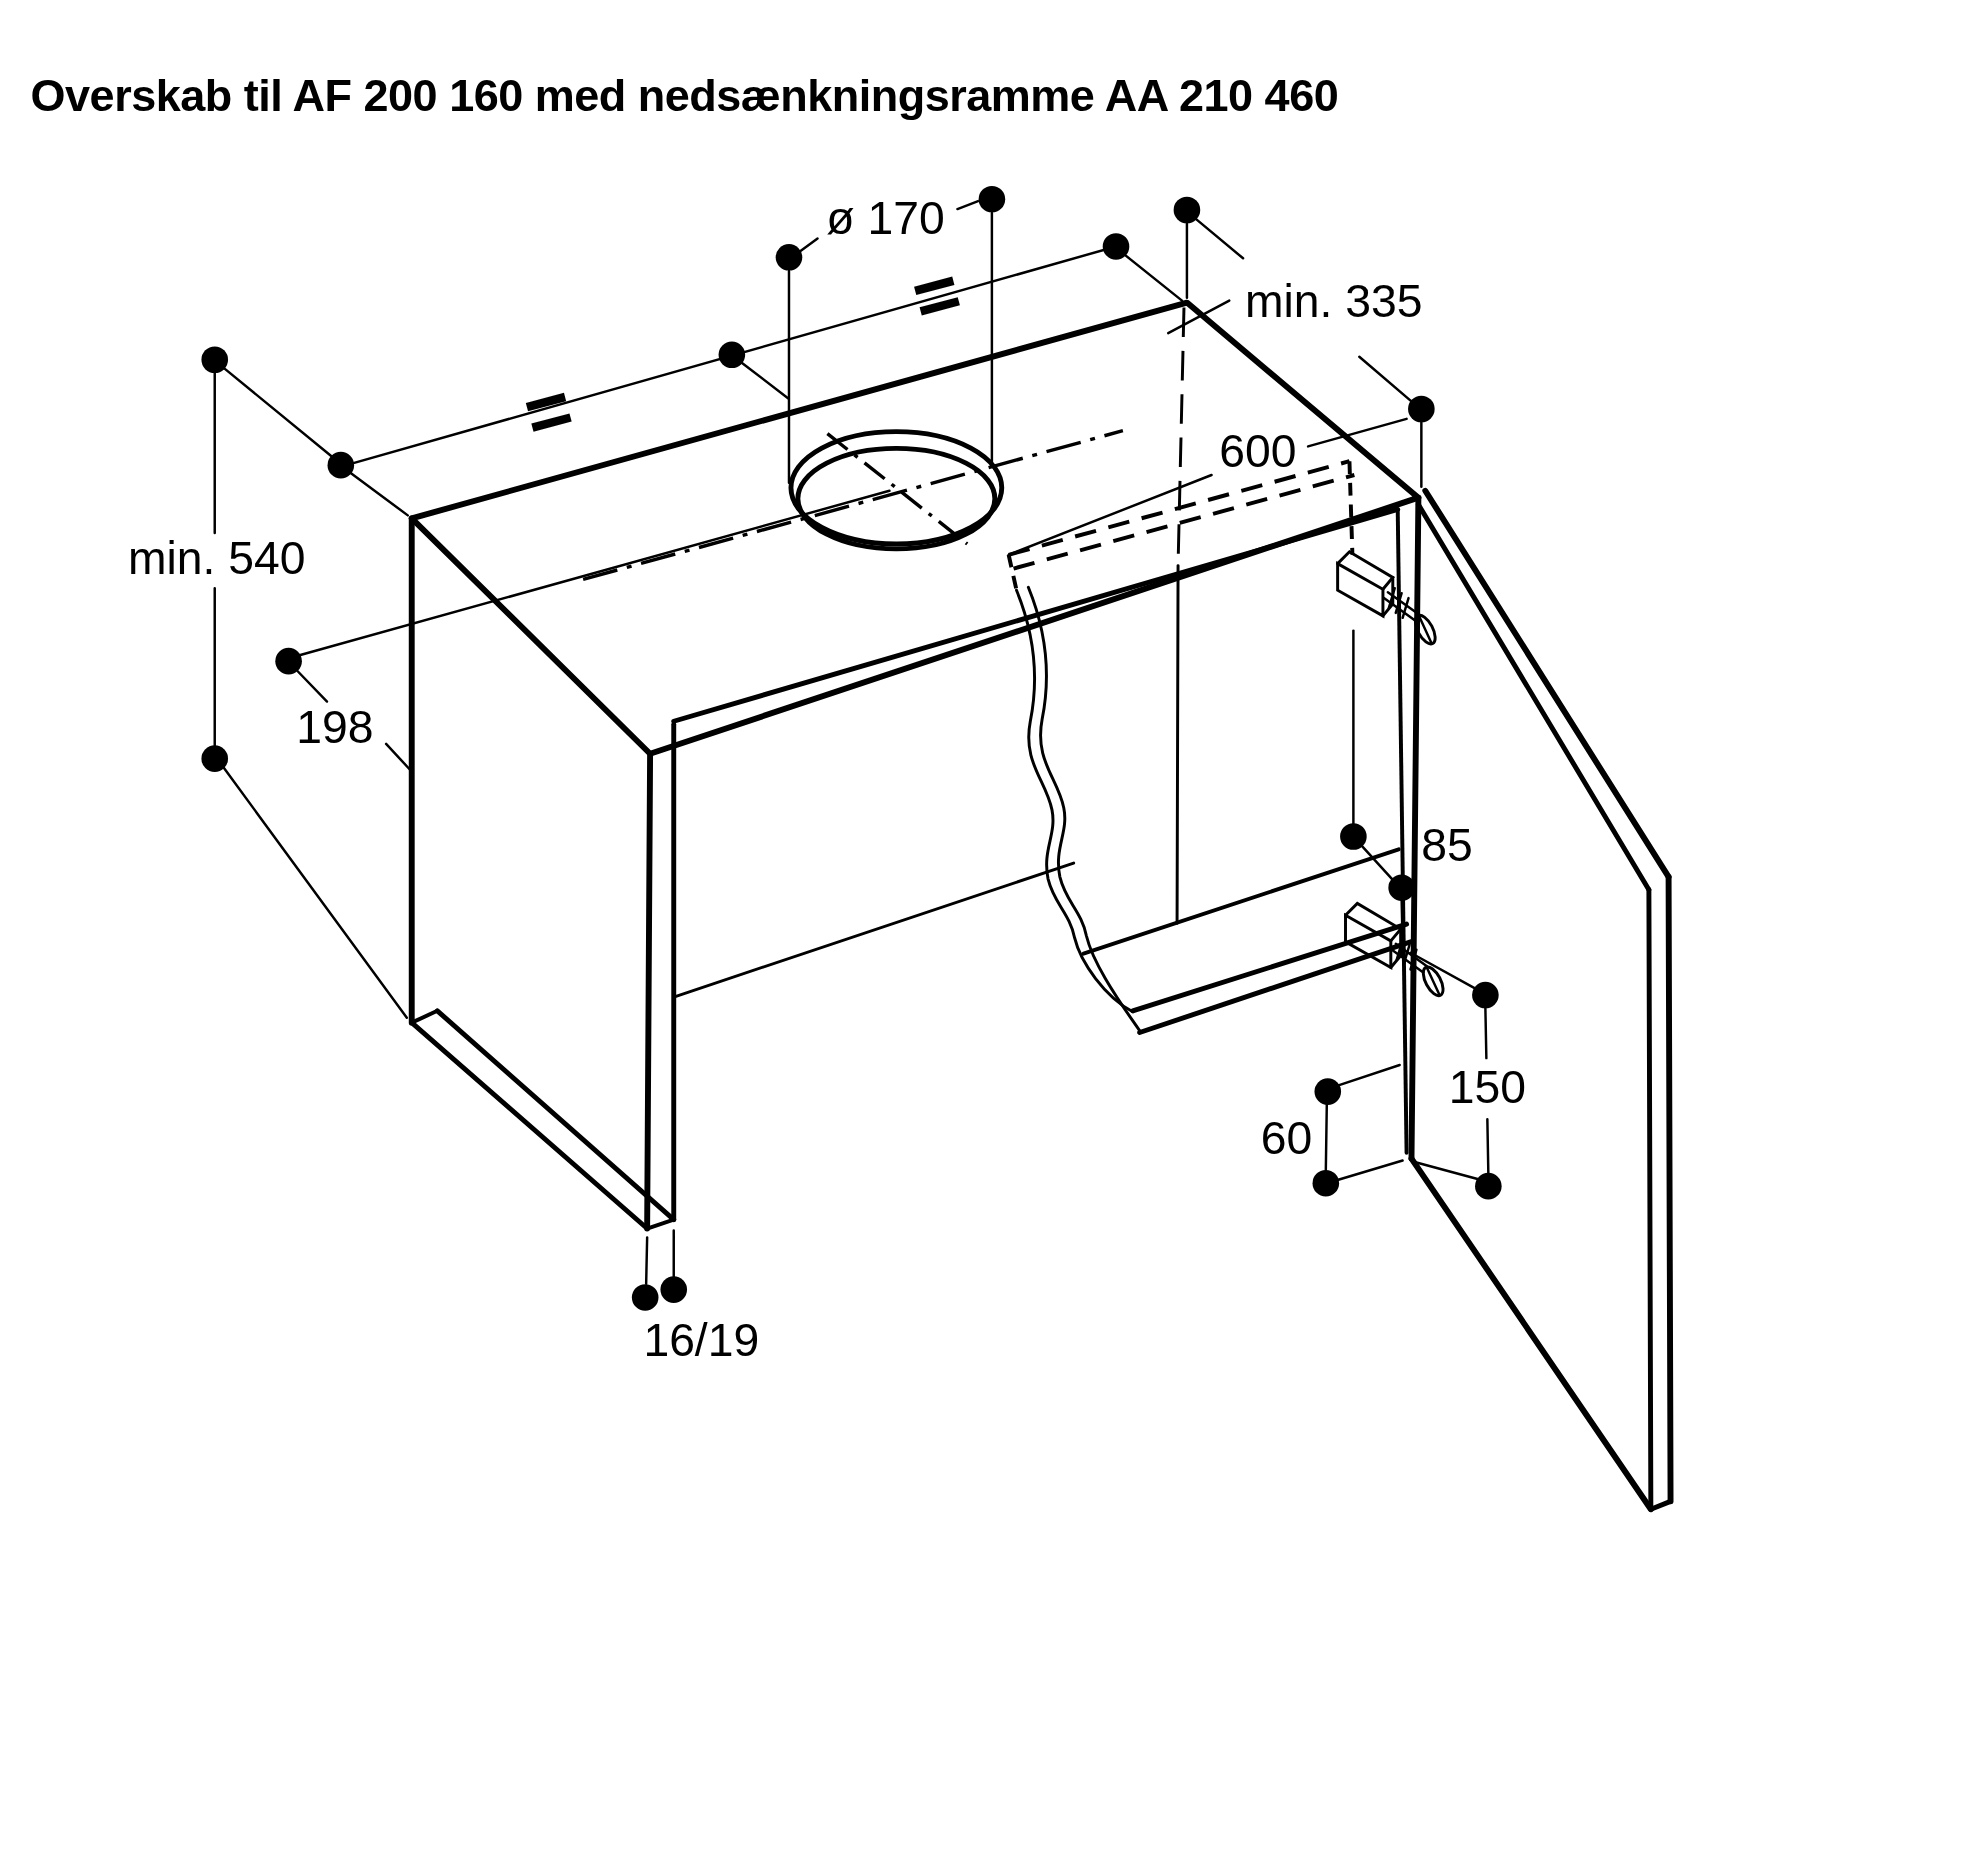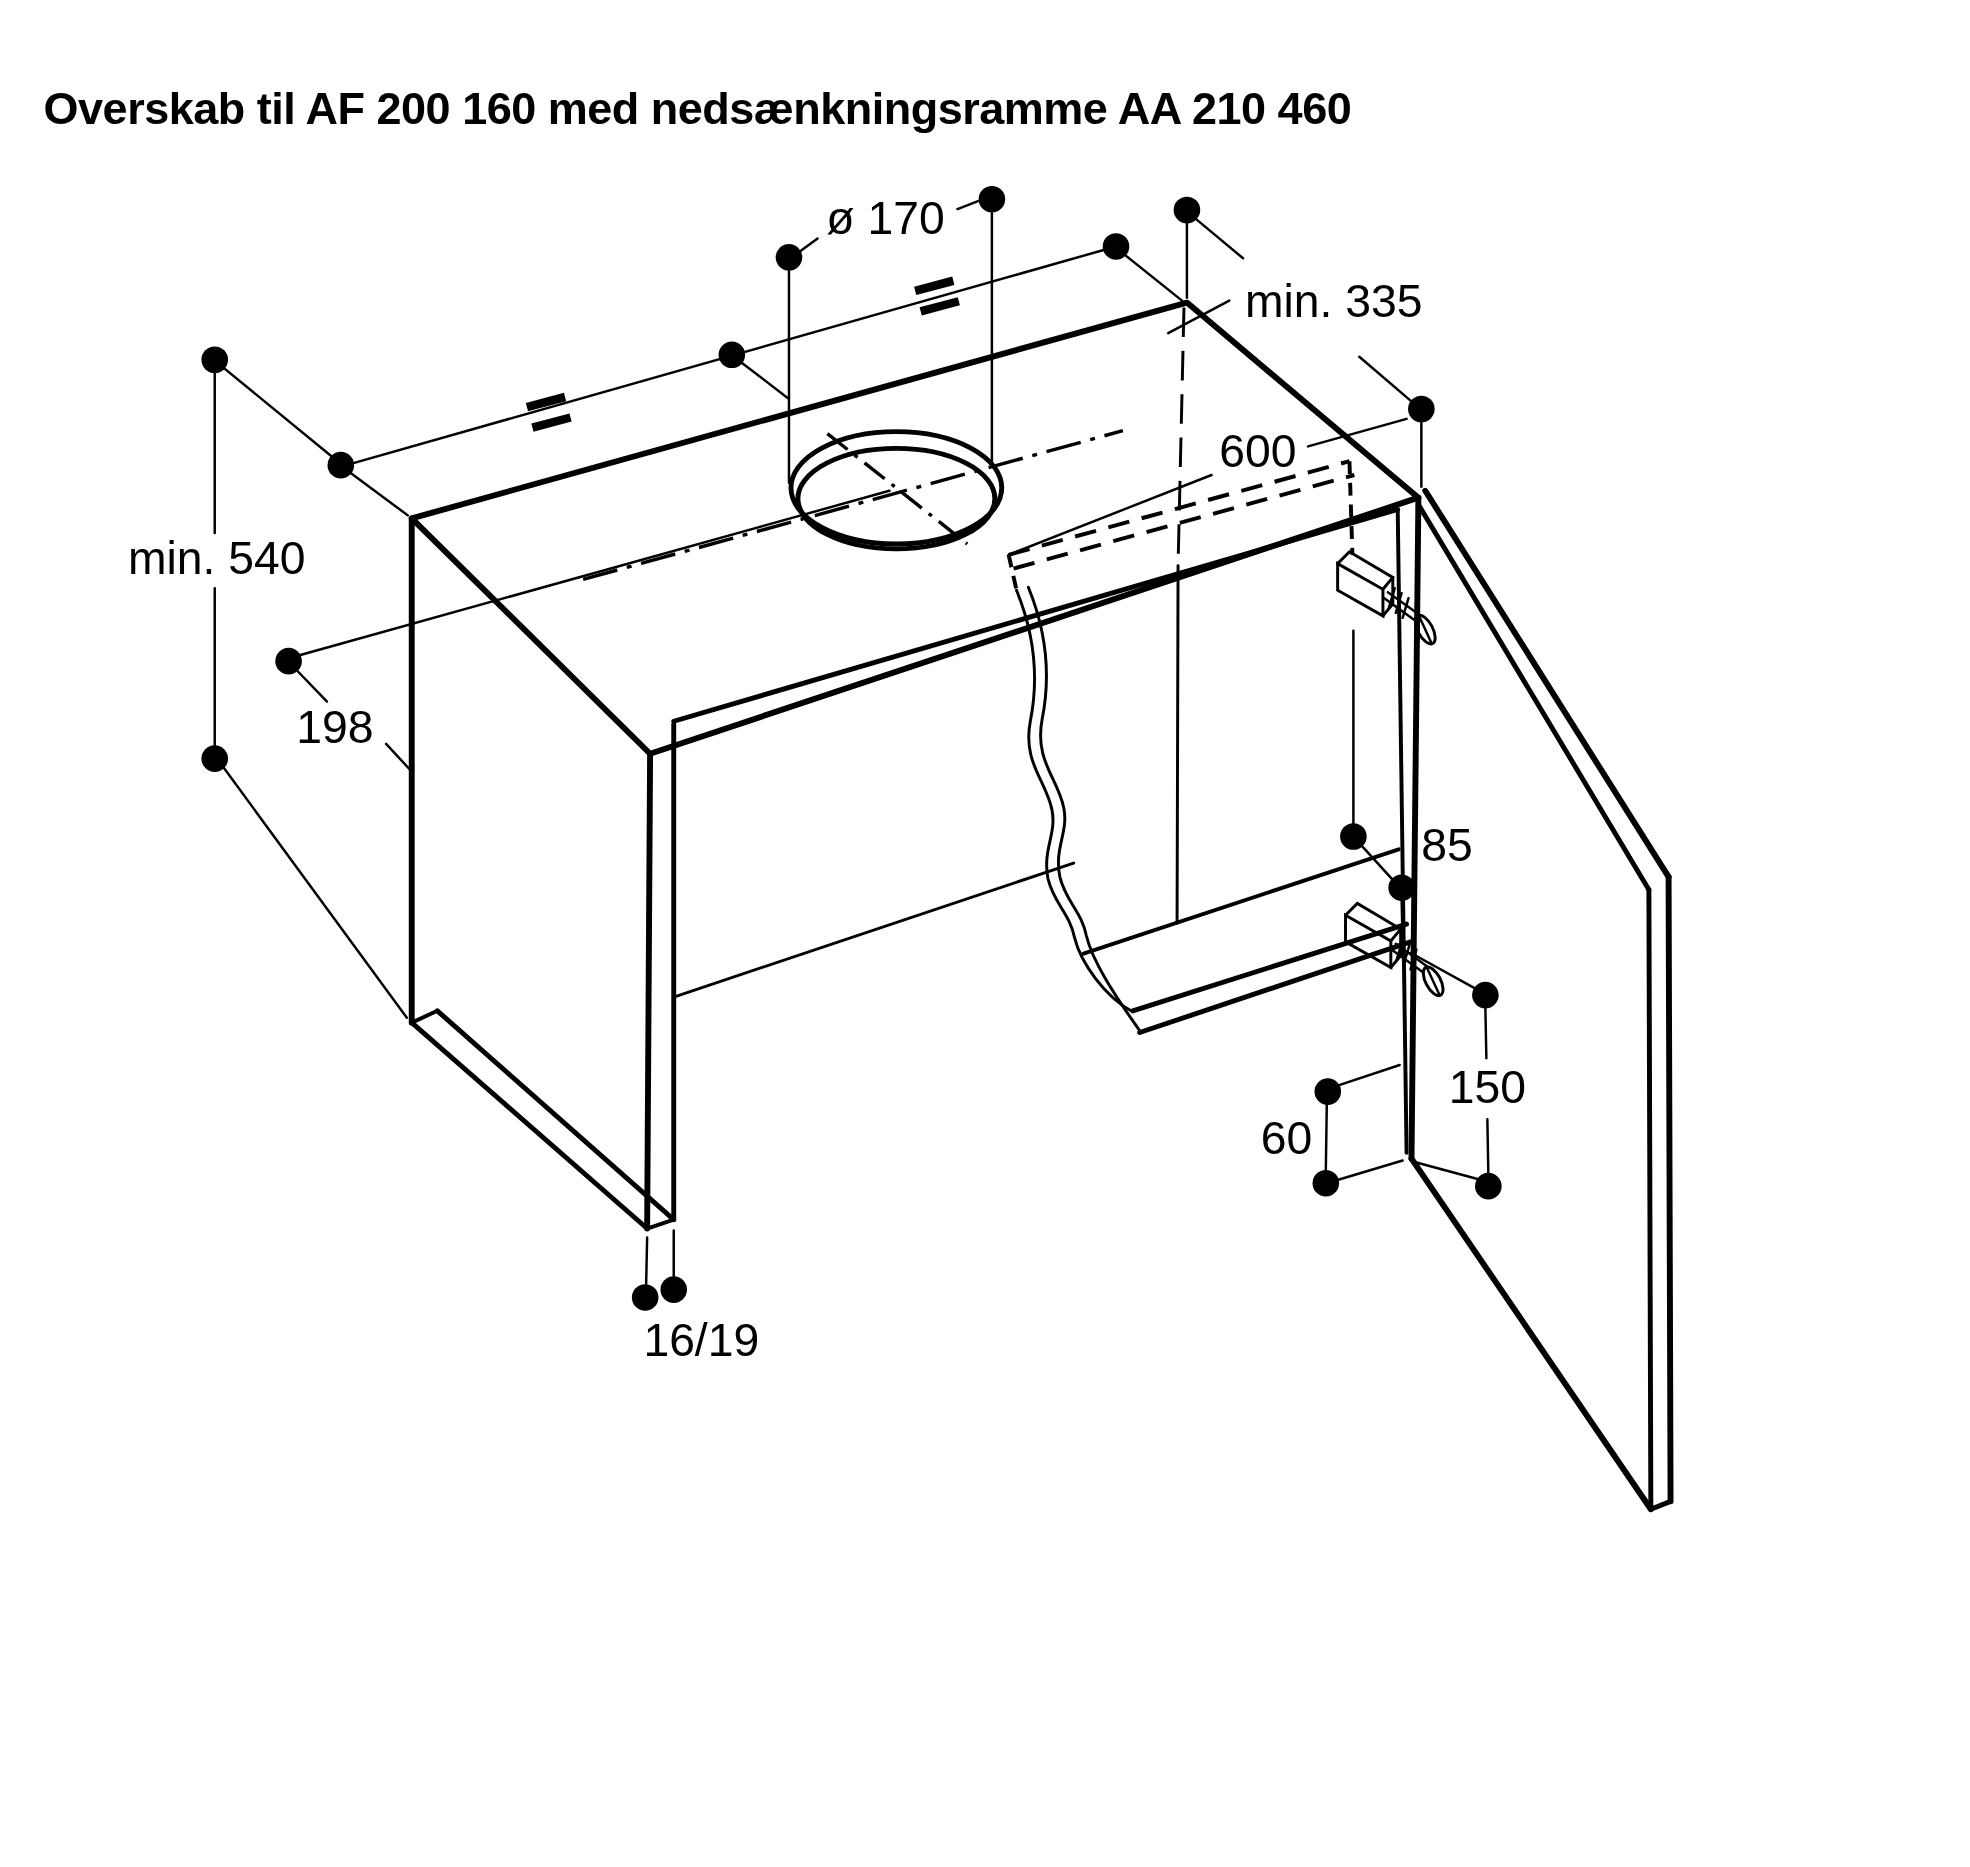--- a/index.html
+++ b/index.html
@@ -12,21 +12,21 @@
     width: 1970px;
     height: 1868px;
     background: #ffffff;
     font-family: "Liberation Sans", sans-serif;
     overflow: hidden;
   }
   .drawing-title {
     position: absolute;
     left: 27.6px;
     top: 67px;
-    margin: 16px;
+    margin: 3px;
     font-size: 45px;
     font-weight: bold;
     color: #000000;
     white-space: nowrap;
     letter-spacing: -0.5px;
   }
   svg.diagram {
     position: absolute;
     left: 0;
     top: 0;

